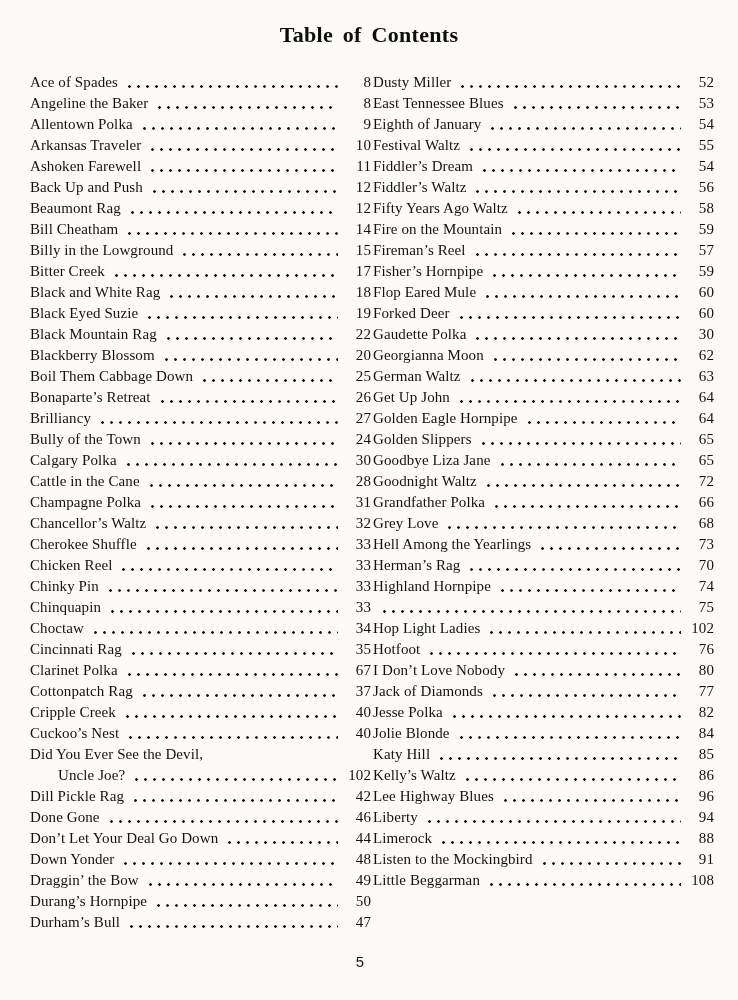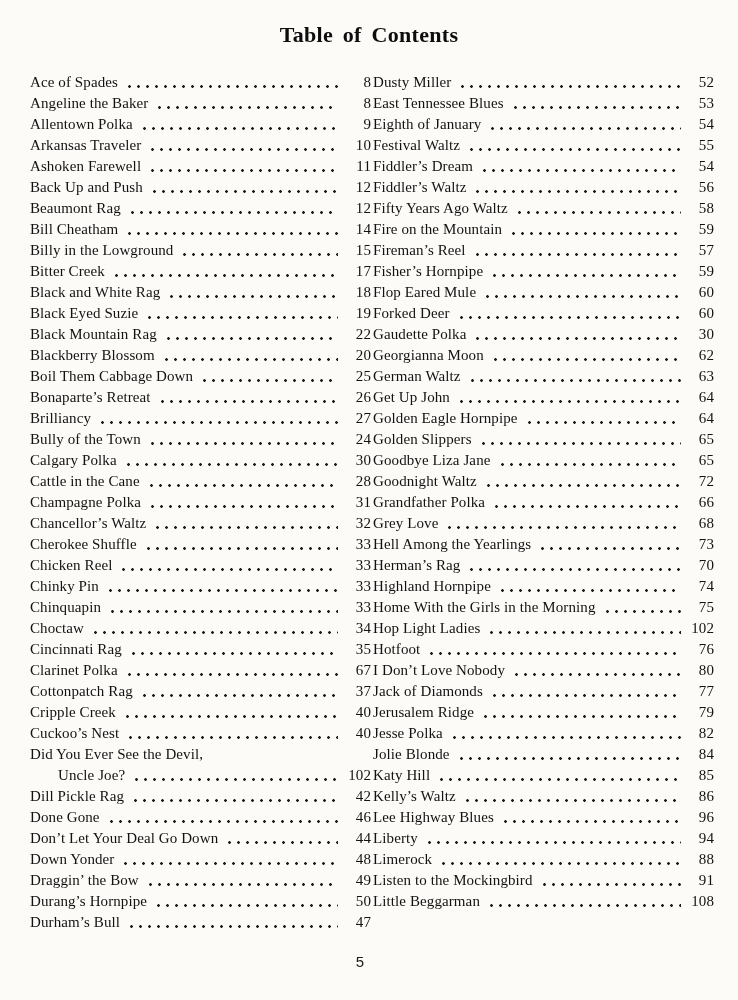--- a/index.html
+++ b/index.html
@@ -413,21 +413,20 @@
           <span class="t">Herman’s Rag</span>
           <span class="dots"></span>
           <span class="p">70</span>
         </div>
         <div class="row">
           <span class="t">Highland Hornpipe</span>
           <span class="dots"></span>
           <span class="p">74</span>
         </div>
         <div class="row">
-          <span class="t">Home With the Girls in the Morning</span>
           <span class="dots"></span>
           <span class="p">75</span>
         </div>
         <div class="row">
           <span class="t">Hop Light Ladies</span>
           <span class="dots"></span>
           <span class="p">102</span>
         </div>
         <div class="row">
           <span class="t">Hotfoot</span>
@@ -436,25 +435,20 @@
         </div>
         <div class="row">
           <span class="t">I Don’t Love Nobody</span>
           <span class="dots"></span>
           <span class="p">80</span>
         </div>
         <div class="row">
           <span class="t">Jack of Diamonds</span>
           <span class="dots"></span>
           <span class="p">77</span>
-        </div>
-        <div class="row">
-          <span class="t">Jerusalem Ridge</span>
-          <span class="dots"></span>
-          <span class="p">79</span>
         </div>
         <div class="row">
           <span class="t">Jesse Polka</span>
           <span class="dots"></span>
           <span class="p">82</span>
         </div>
         <div class="row">
           <span class="t">Jolie Blonde</span>
           <span class="dots"></span>
           <span class="p">84</span>

